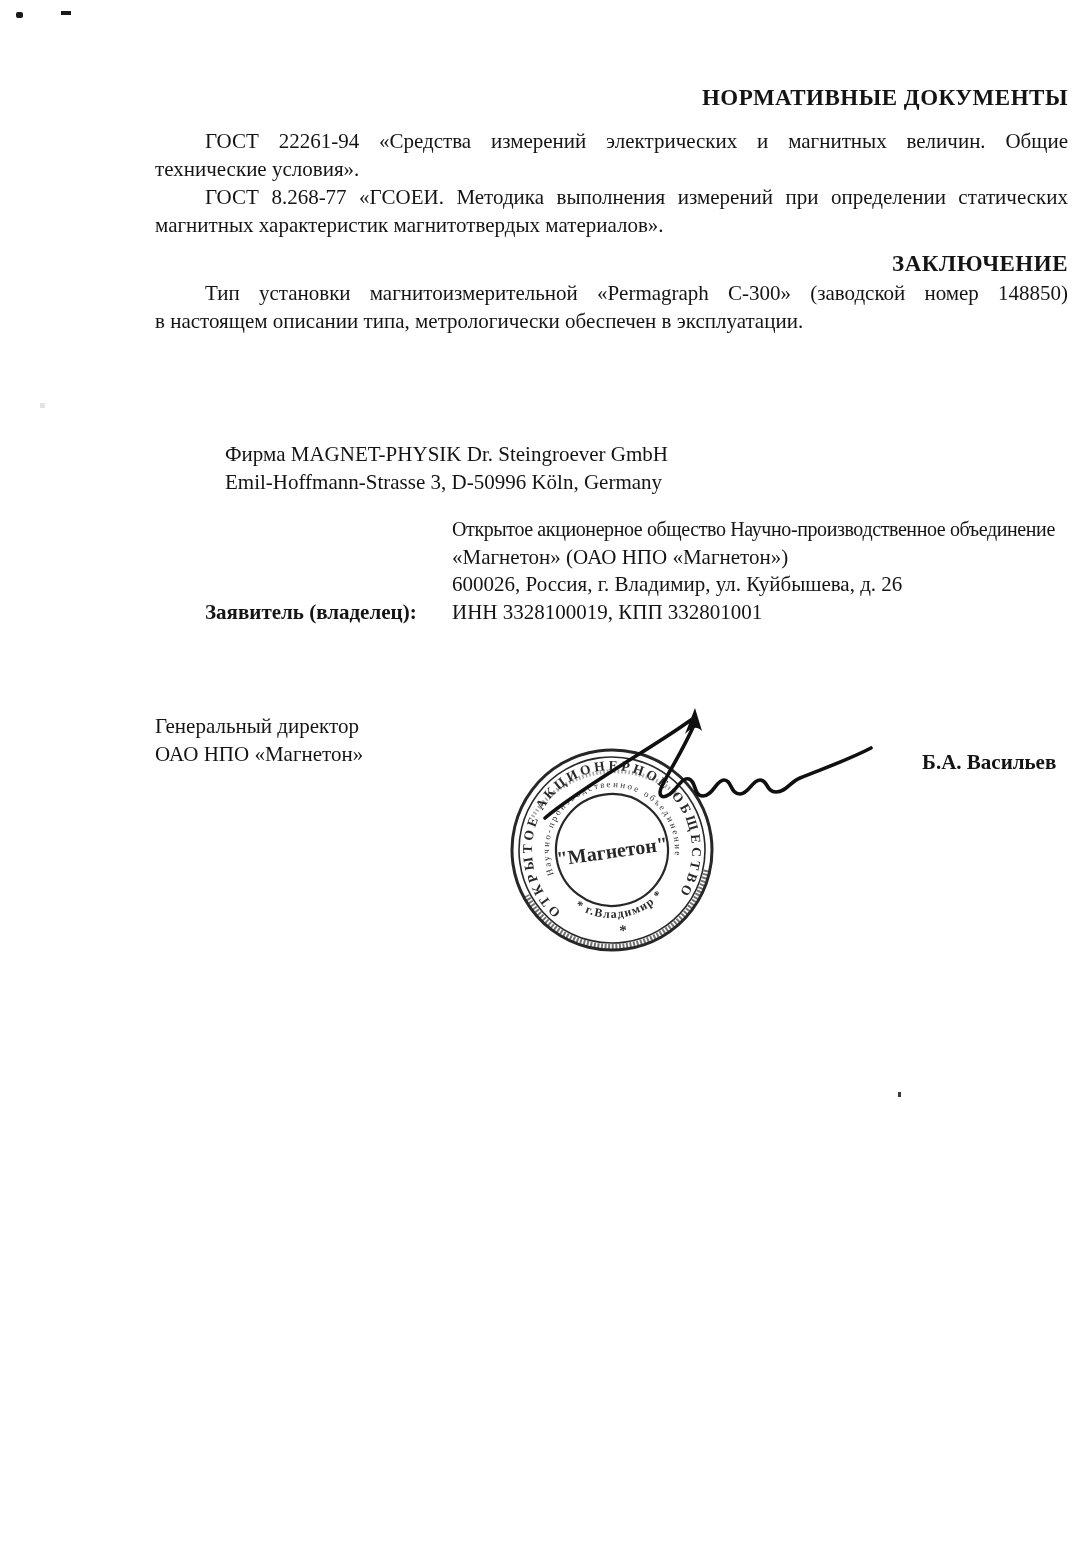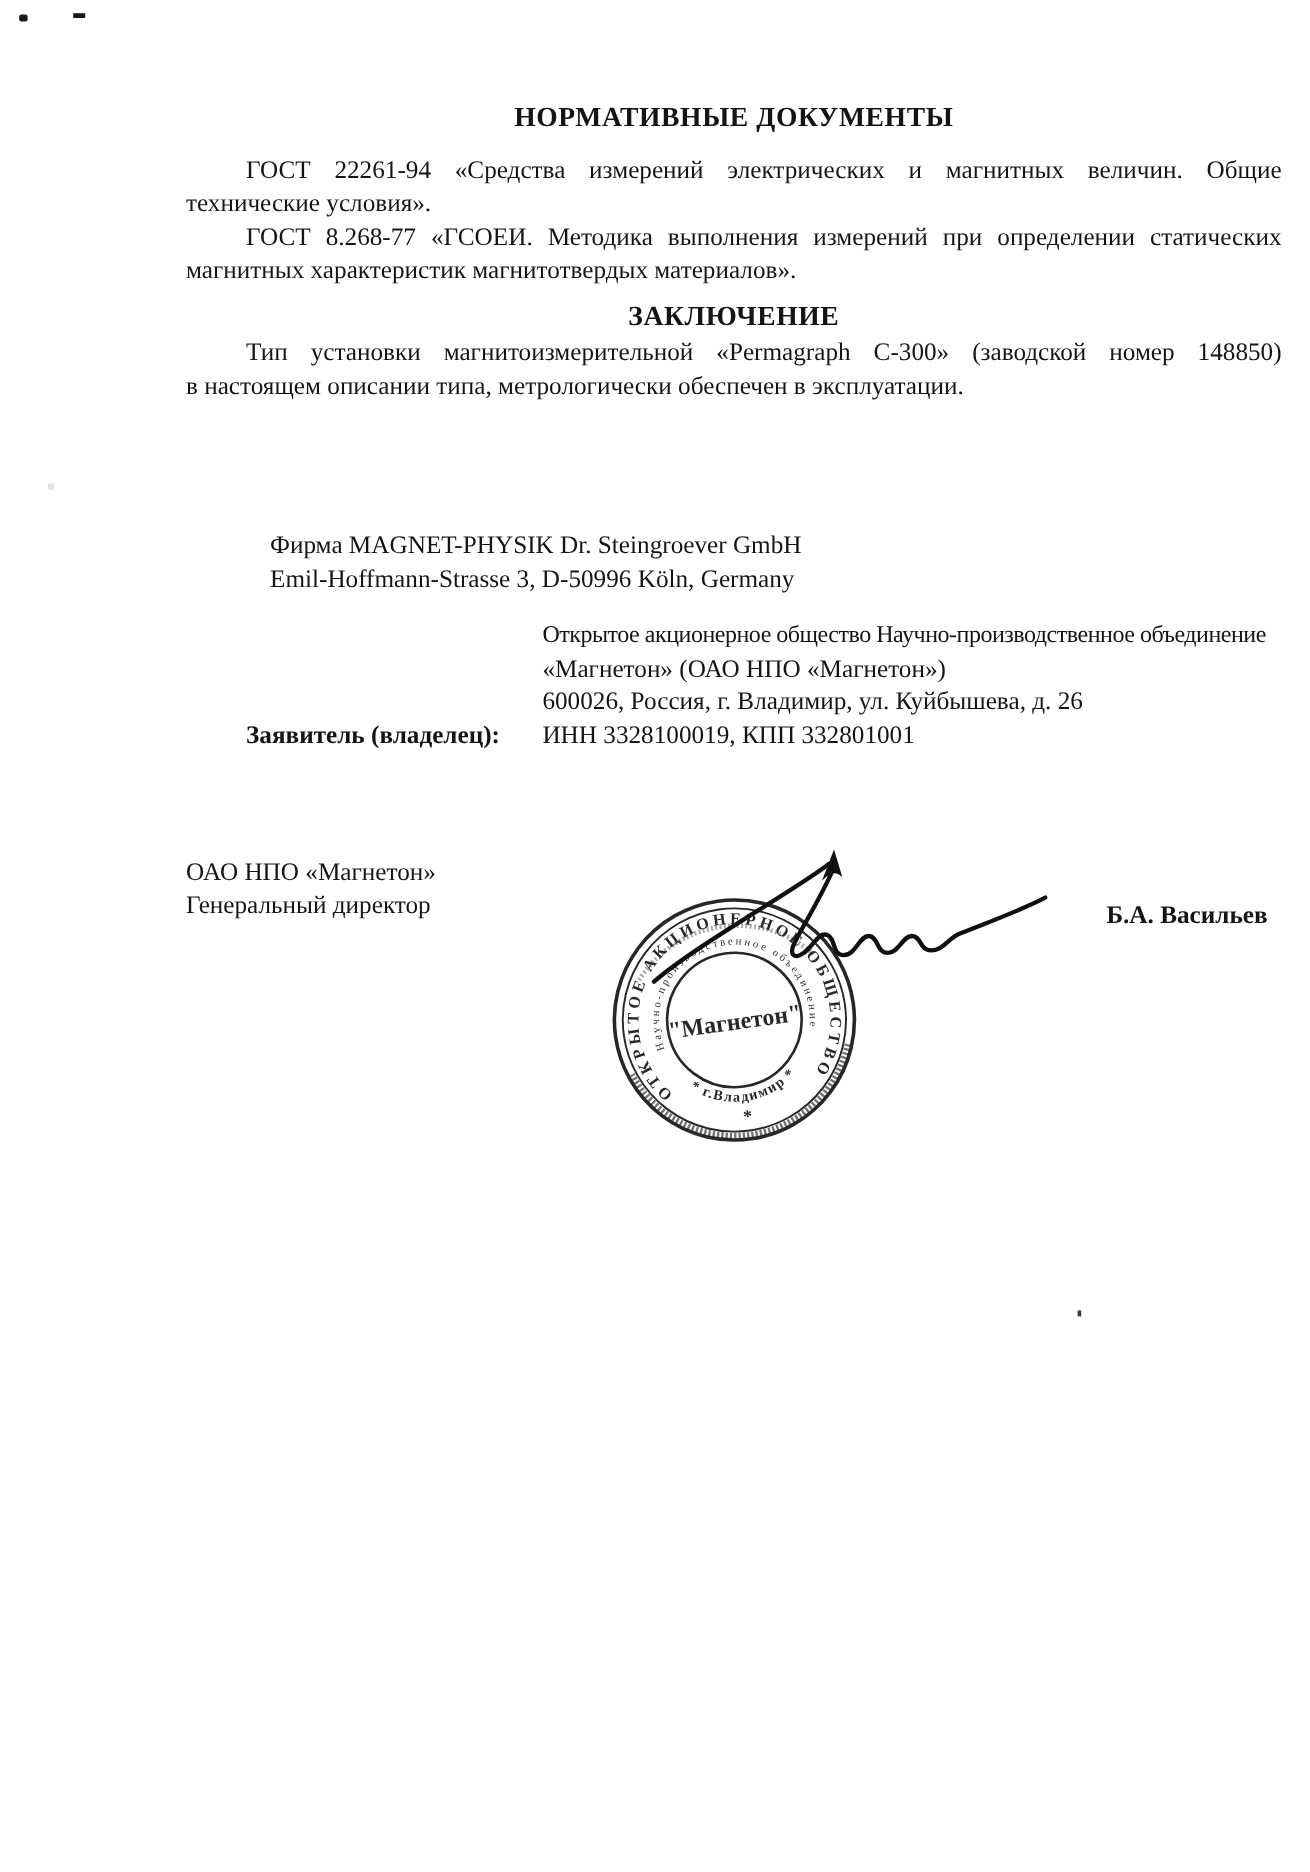--- a/index.html
+++ b/index.html
@@ -2,21 +2,21 @@
 <html><head>
 <meta charset="utf-8">
 <style>
   html,body { margin:0; padding:0; background:#ffffff; }
   .page {
     position:relative; width:1092px; height:1560px; background:#ffffff;
     font-family:"Liberation Serif", serif; color:#141414; overflow:hidden;
   }
   .abs { position:absolute; }
   .heading {
-    left:155px; width:913px; text-align:center;
+    left:155px; width:913px; text-align:right;
     font-size:23px; font-weight:700; letter-spacing:0.5px; line-height:28px;
     white-space:nowrap;
   }
   .body-block { left:155px; width:913px; font-size:21px; line-height:27.5px; }
   .jline { text-align:justify; text-align-last:justify; }
   .indent { text-indent:50px; }
   .manu { left:205px; width:863px; font-size:21px; line-height:28px;margin-left:20px; }
   .applicant { left:155px; width:913px; display:flex; font-size:21px; line-height:27.5px;align-items:flex-end; }
   .app-label { margin-left:50px; width:247px; flex:none; font-weight:700; }
   .app-values { flex:1; }
@@ -68,22 +68,22 @@
     <div class="app-label">Заявитель (владелец):</div>
     <div class="app-values">
       <div class="val-line">Открытое акционерное общество Научно-производственное объединение</div>
       <div class="val-line">«Магнетон» (ОАО НПО «Магнетон»)</div>
       <div class="val-line">600026, Россия, г. Владимир, ул. Куйбышева, д. 26</div>
       <div class="val-line">ИНН 3328100019, КПП 332801001</div>
     </div>
   </div>
 
   <div class="abs sig-role" style="top:712px;">
+    <div>Генеральный директор</div>
     <div>ОАО НПО «Магнетон»</div>
-    <div>Генеральный директор</div>
   </div>
 
   <div class="abs sig-name" style="top:748px;">Б.А. Васильев</div>
 
   <svg class="abs stamp-svg" width="208" height="208" viewBox="0 0 208 208">
     <g transform="rotate(-8 104 104)" stroke="#151515" fill="none">
       <circle cx="104" cy="104" r="100" stroke-width="3"></circle>
       <circle cx="104" cy="104" r="93" stroke-width="1.6"></circle>
       <circle cx="104" cy="104" r="56" stroke-width="2.2"></circle>
 

